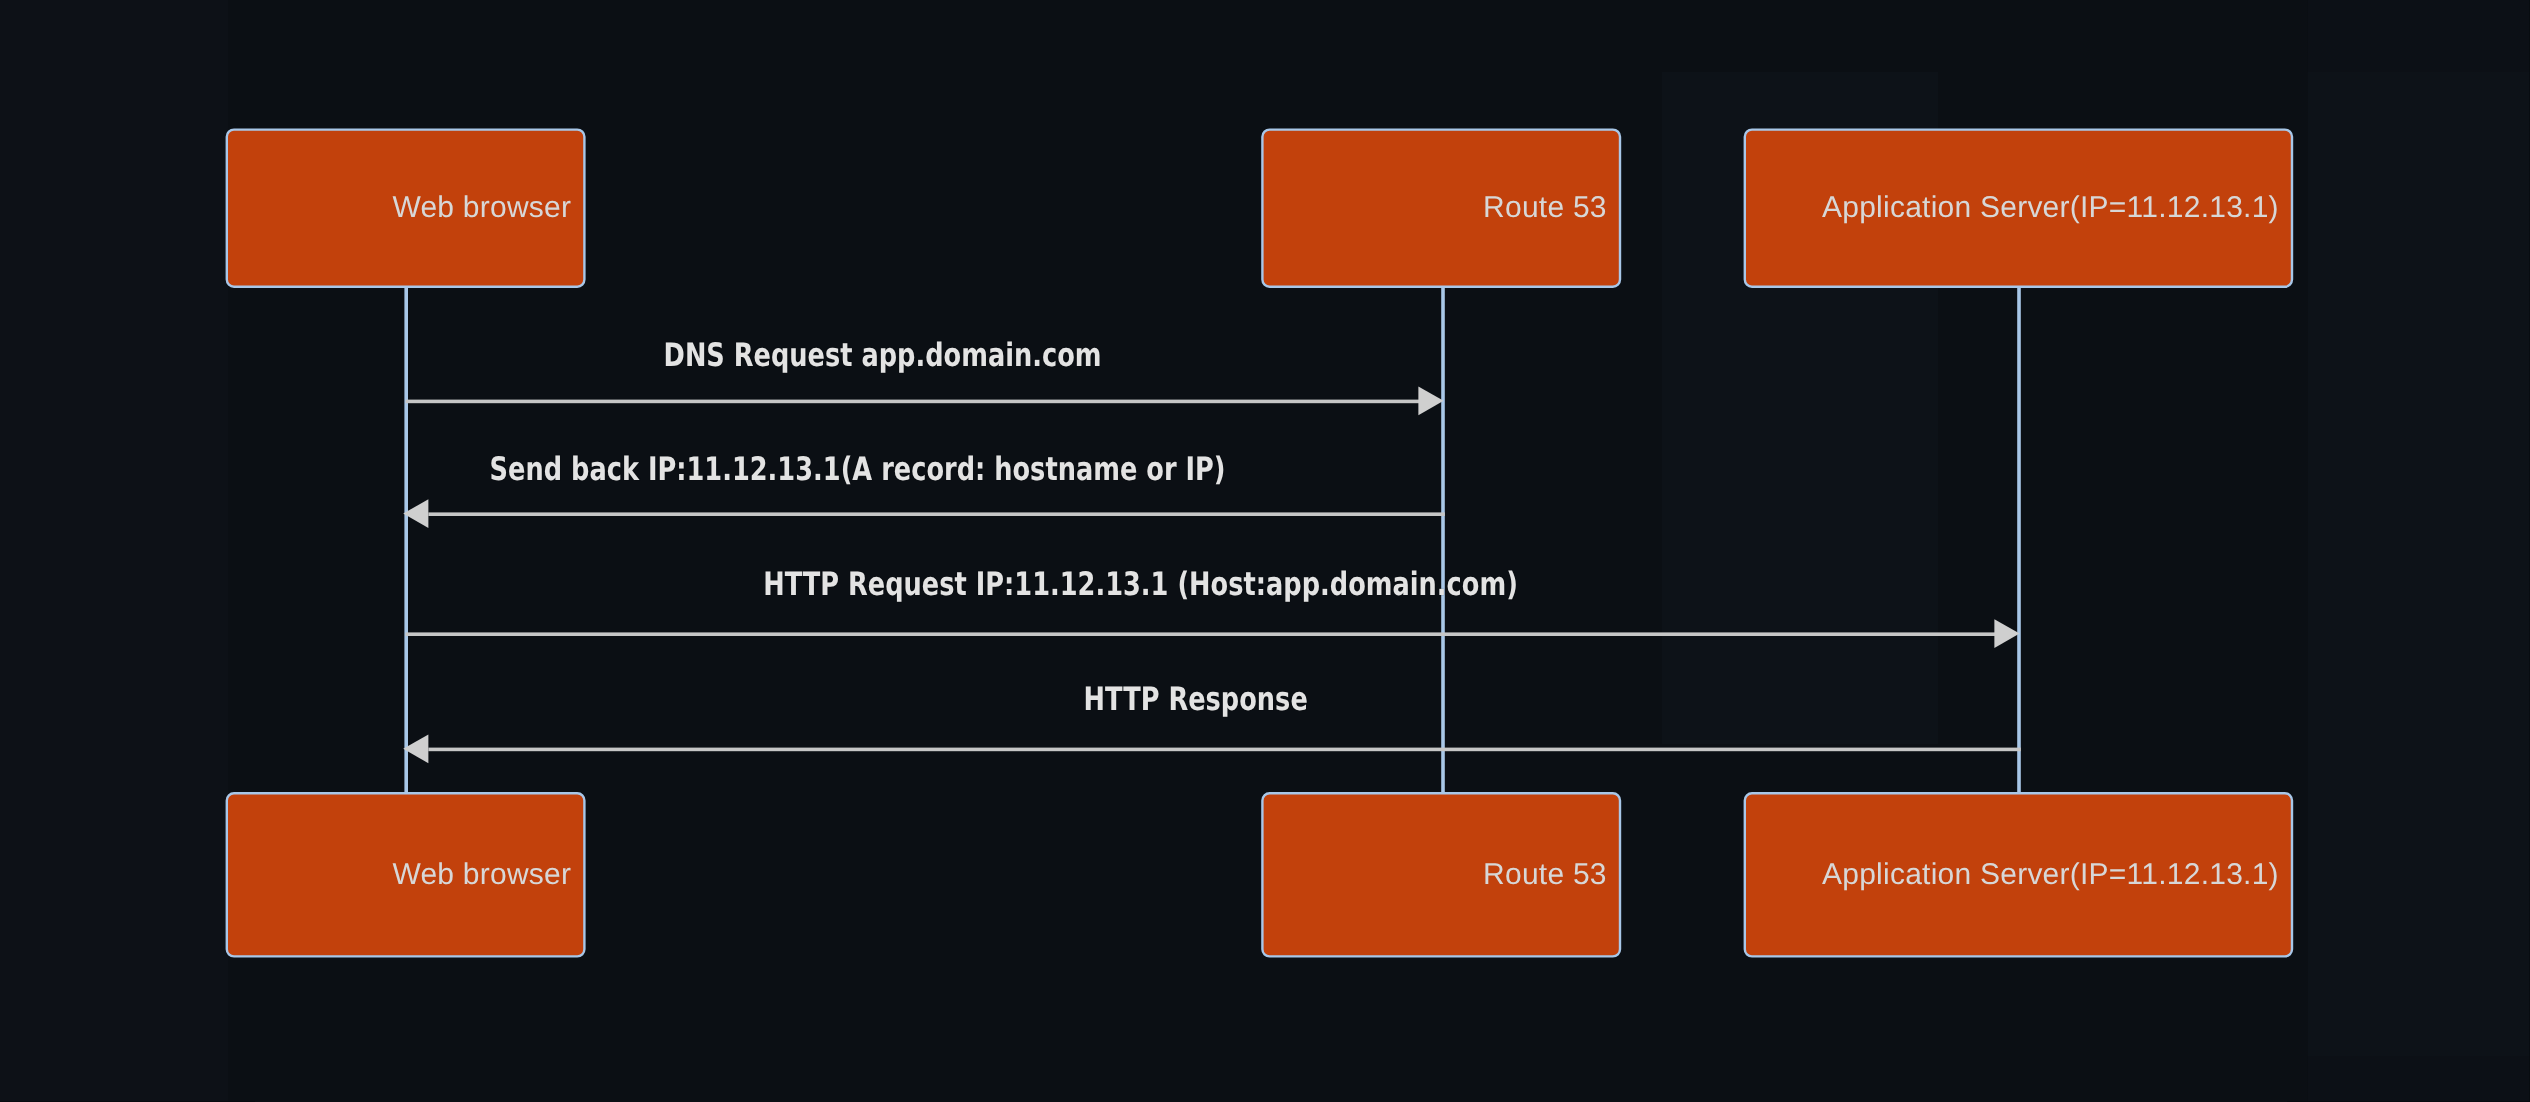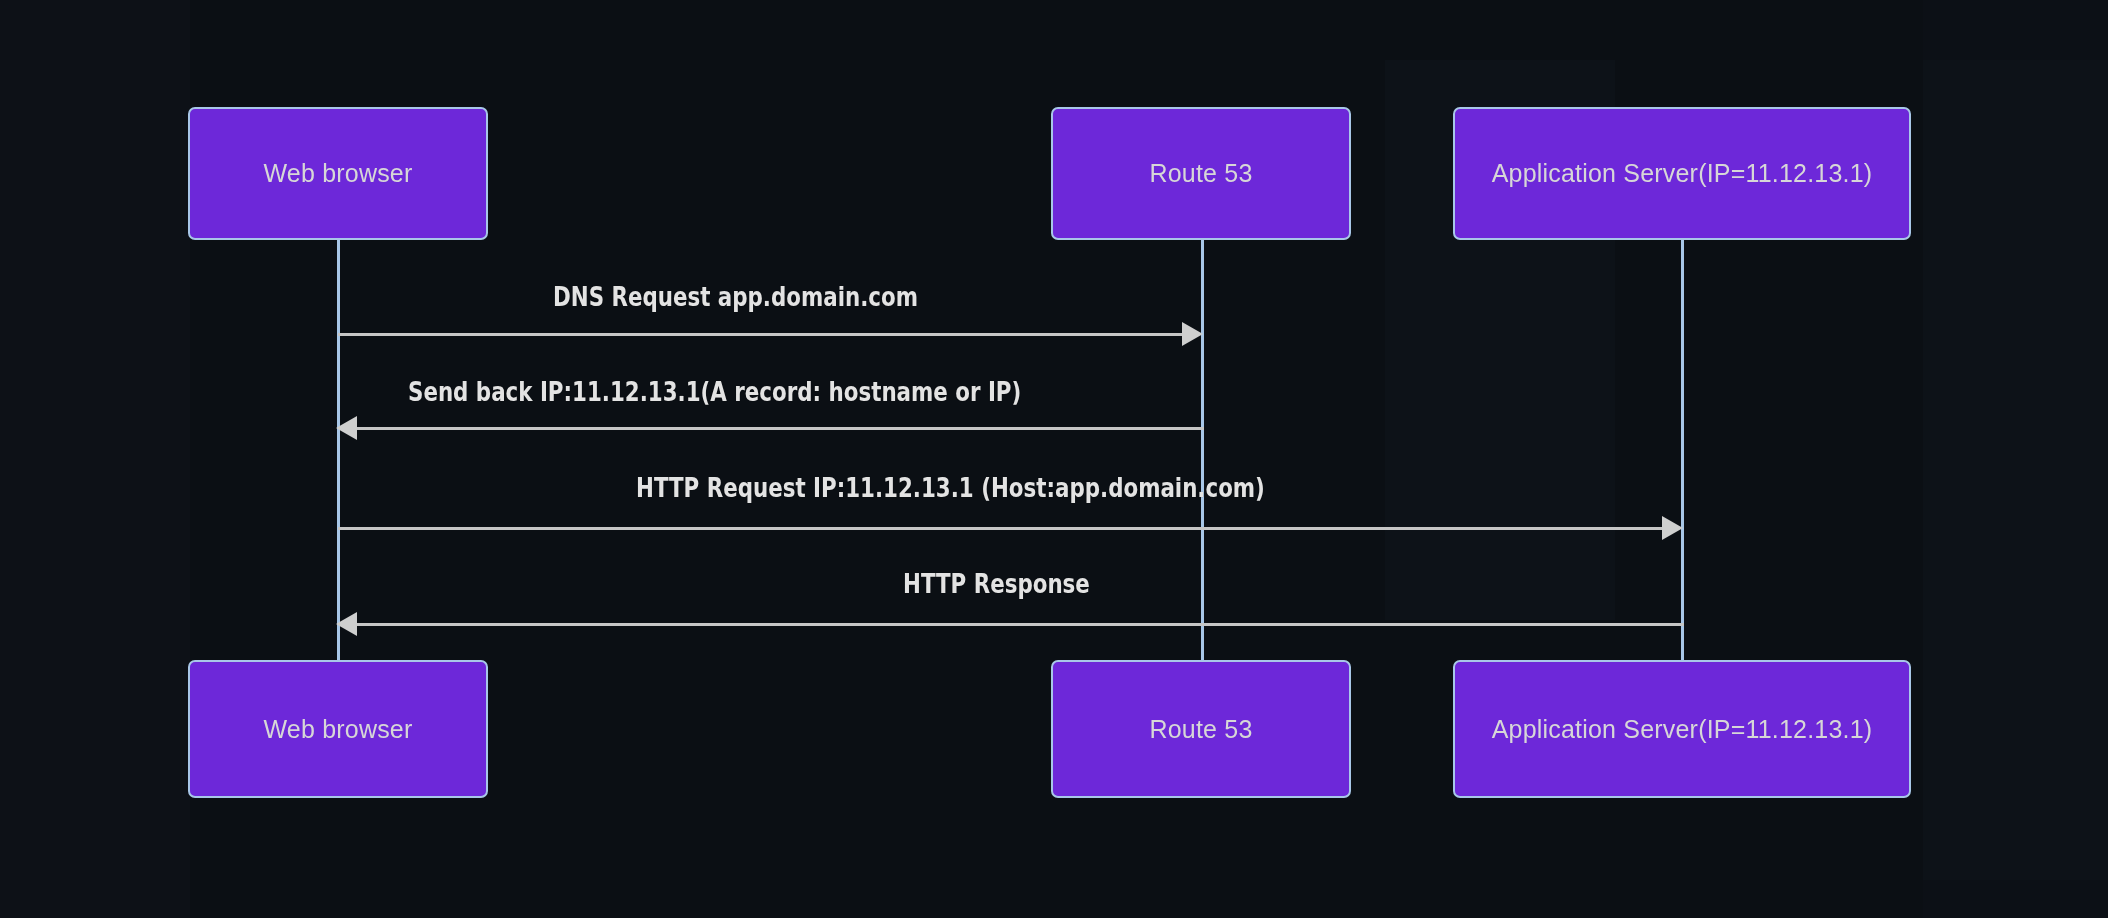--- a/index.html
+++ b/index.html
@@ -28,26 +28,26 @@
 
   .bg-patch {
     position: absolute;
     background: #0d1218;
   }
 
   
   .participant {
     position: absolute;
     box-sizing: border-box;
-    background: #6d28d9;
+    background: #c2410c;
     border: 2px solid #a8c7e8;
     border-radius: 7px;
     display: flex;
     align-items: center;
-    justify-content: center;
+    justify-content: flex-end;
     color: #d7d7d7;
     font-size: 25px;
     font-weight: 400;
     letter-spacing: .2px;
     text-align: center;
     padding: 0 10px;
     z-index: 3;
   }
 
   

